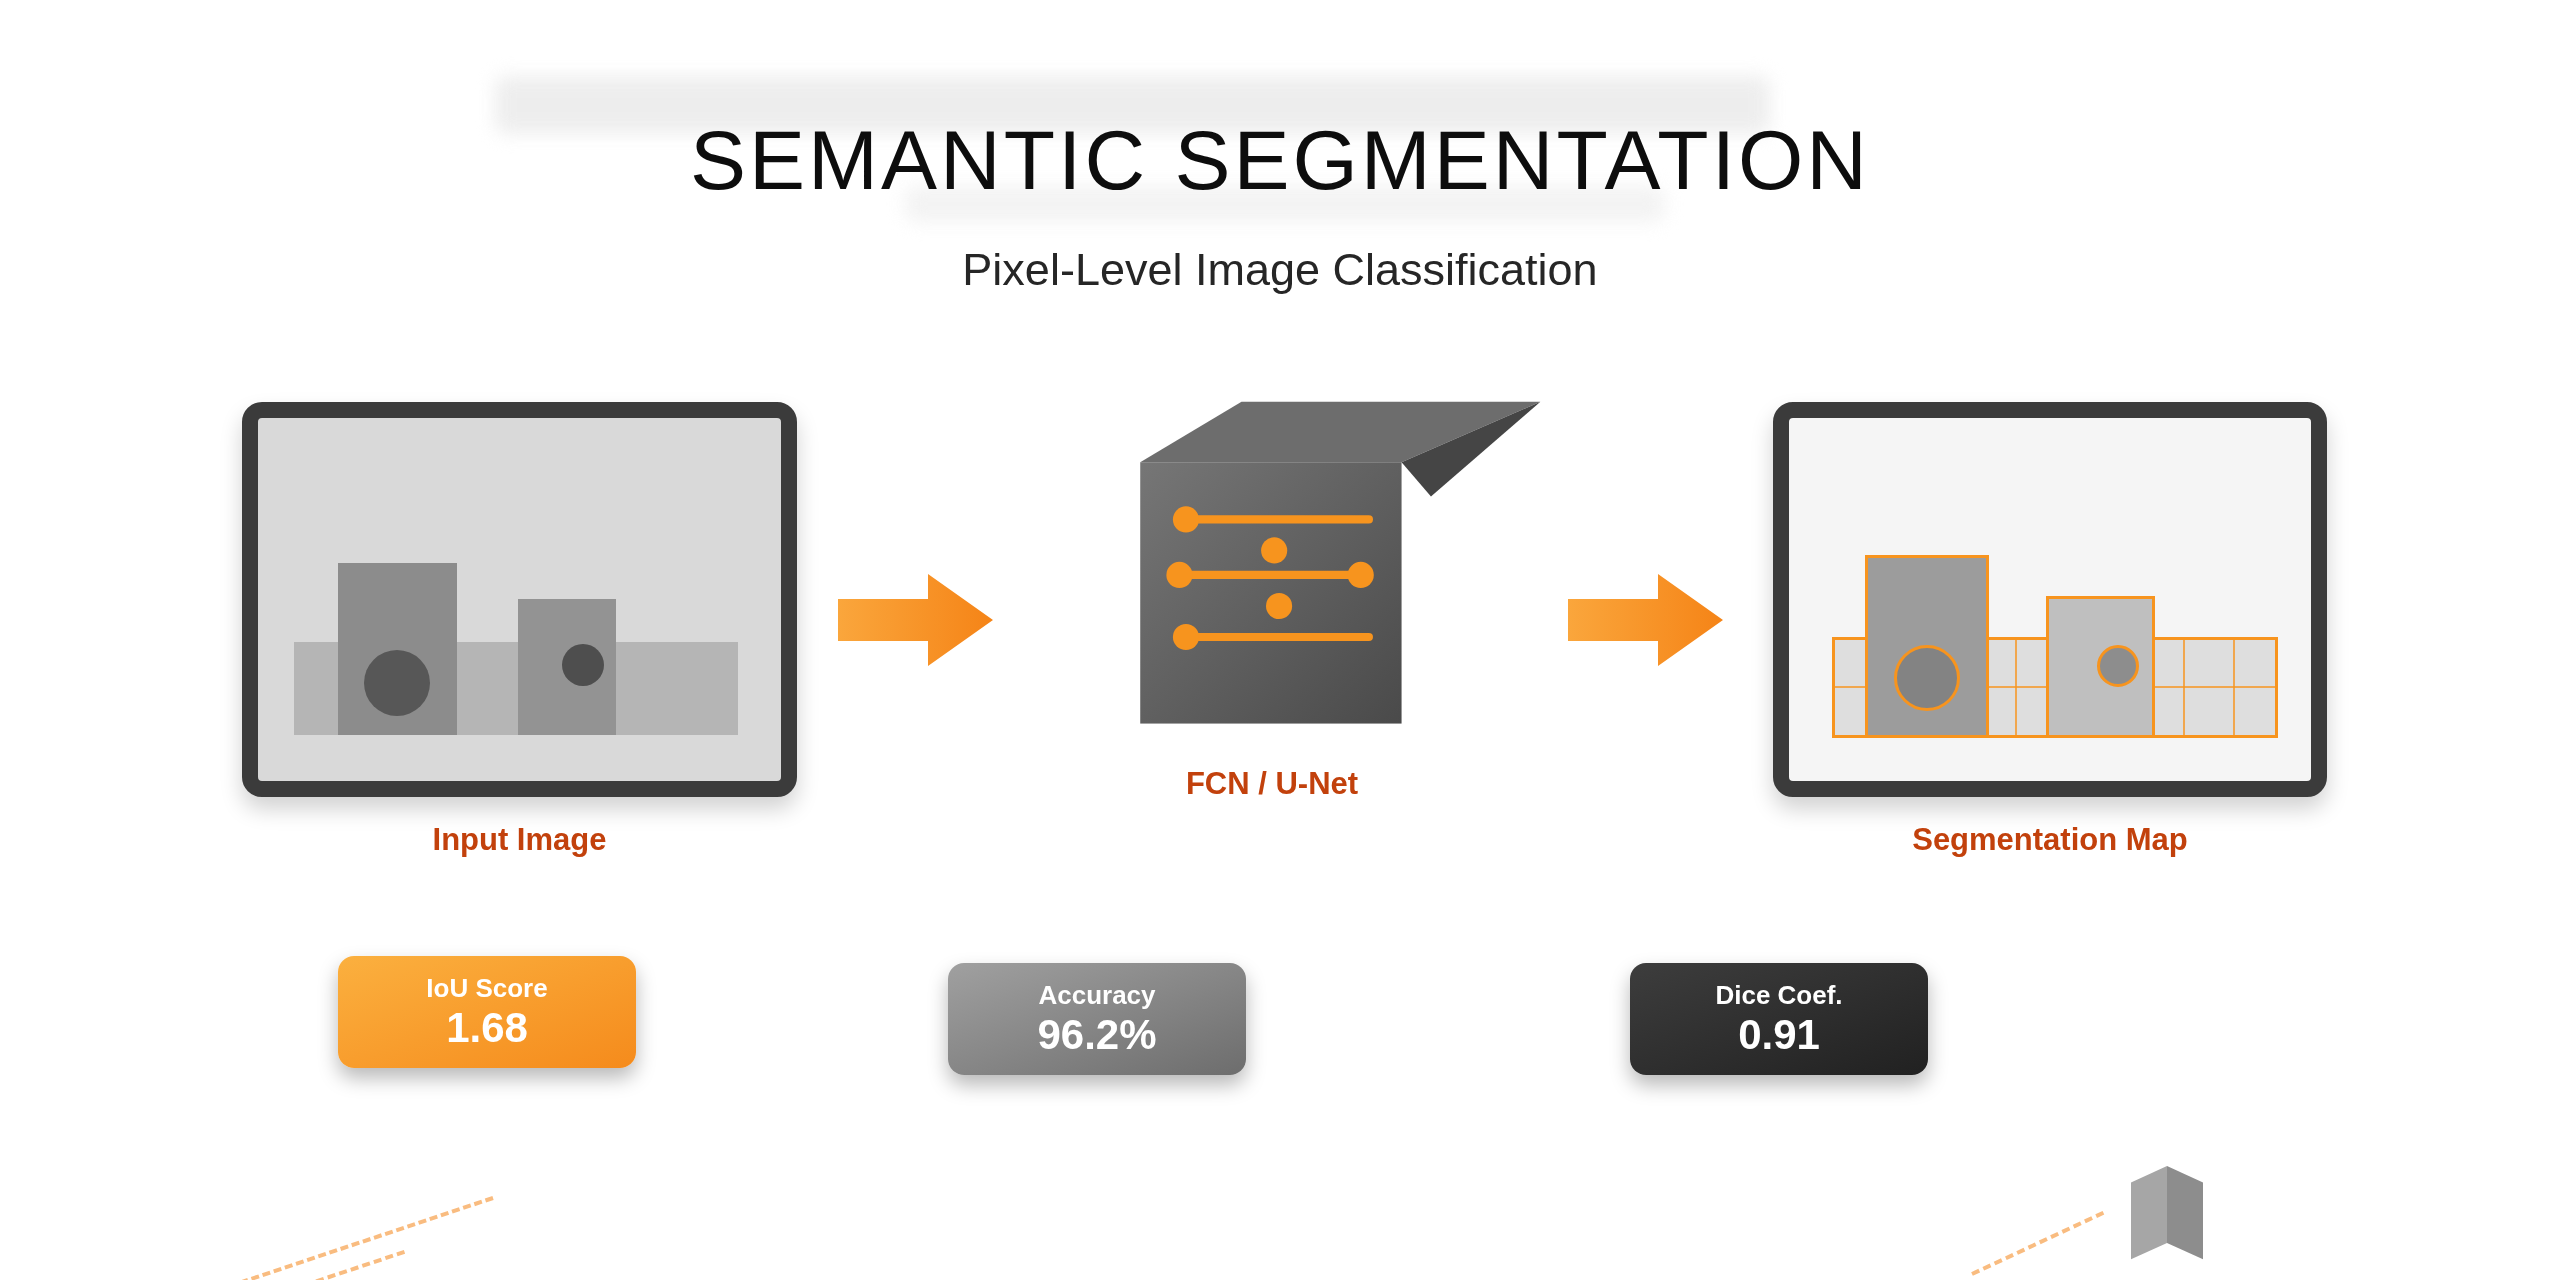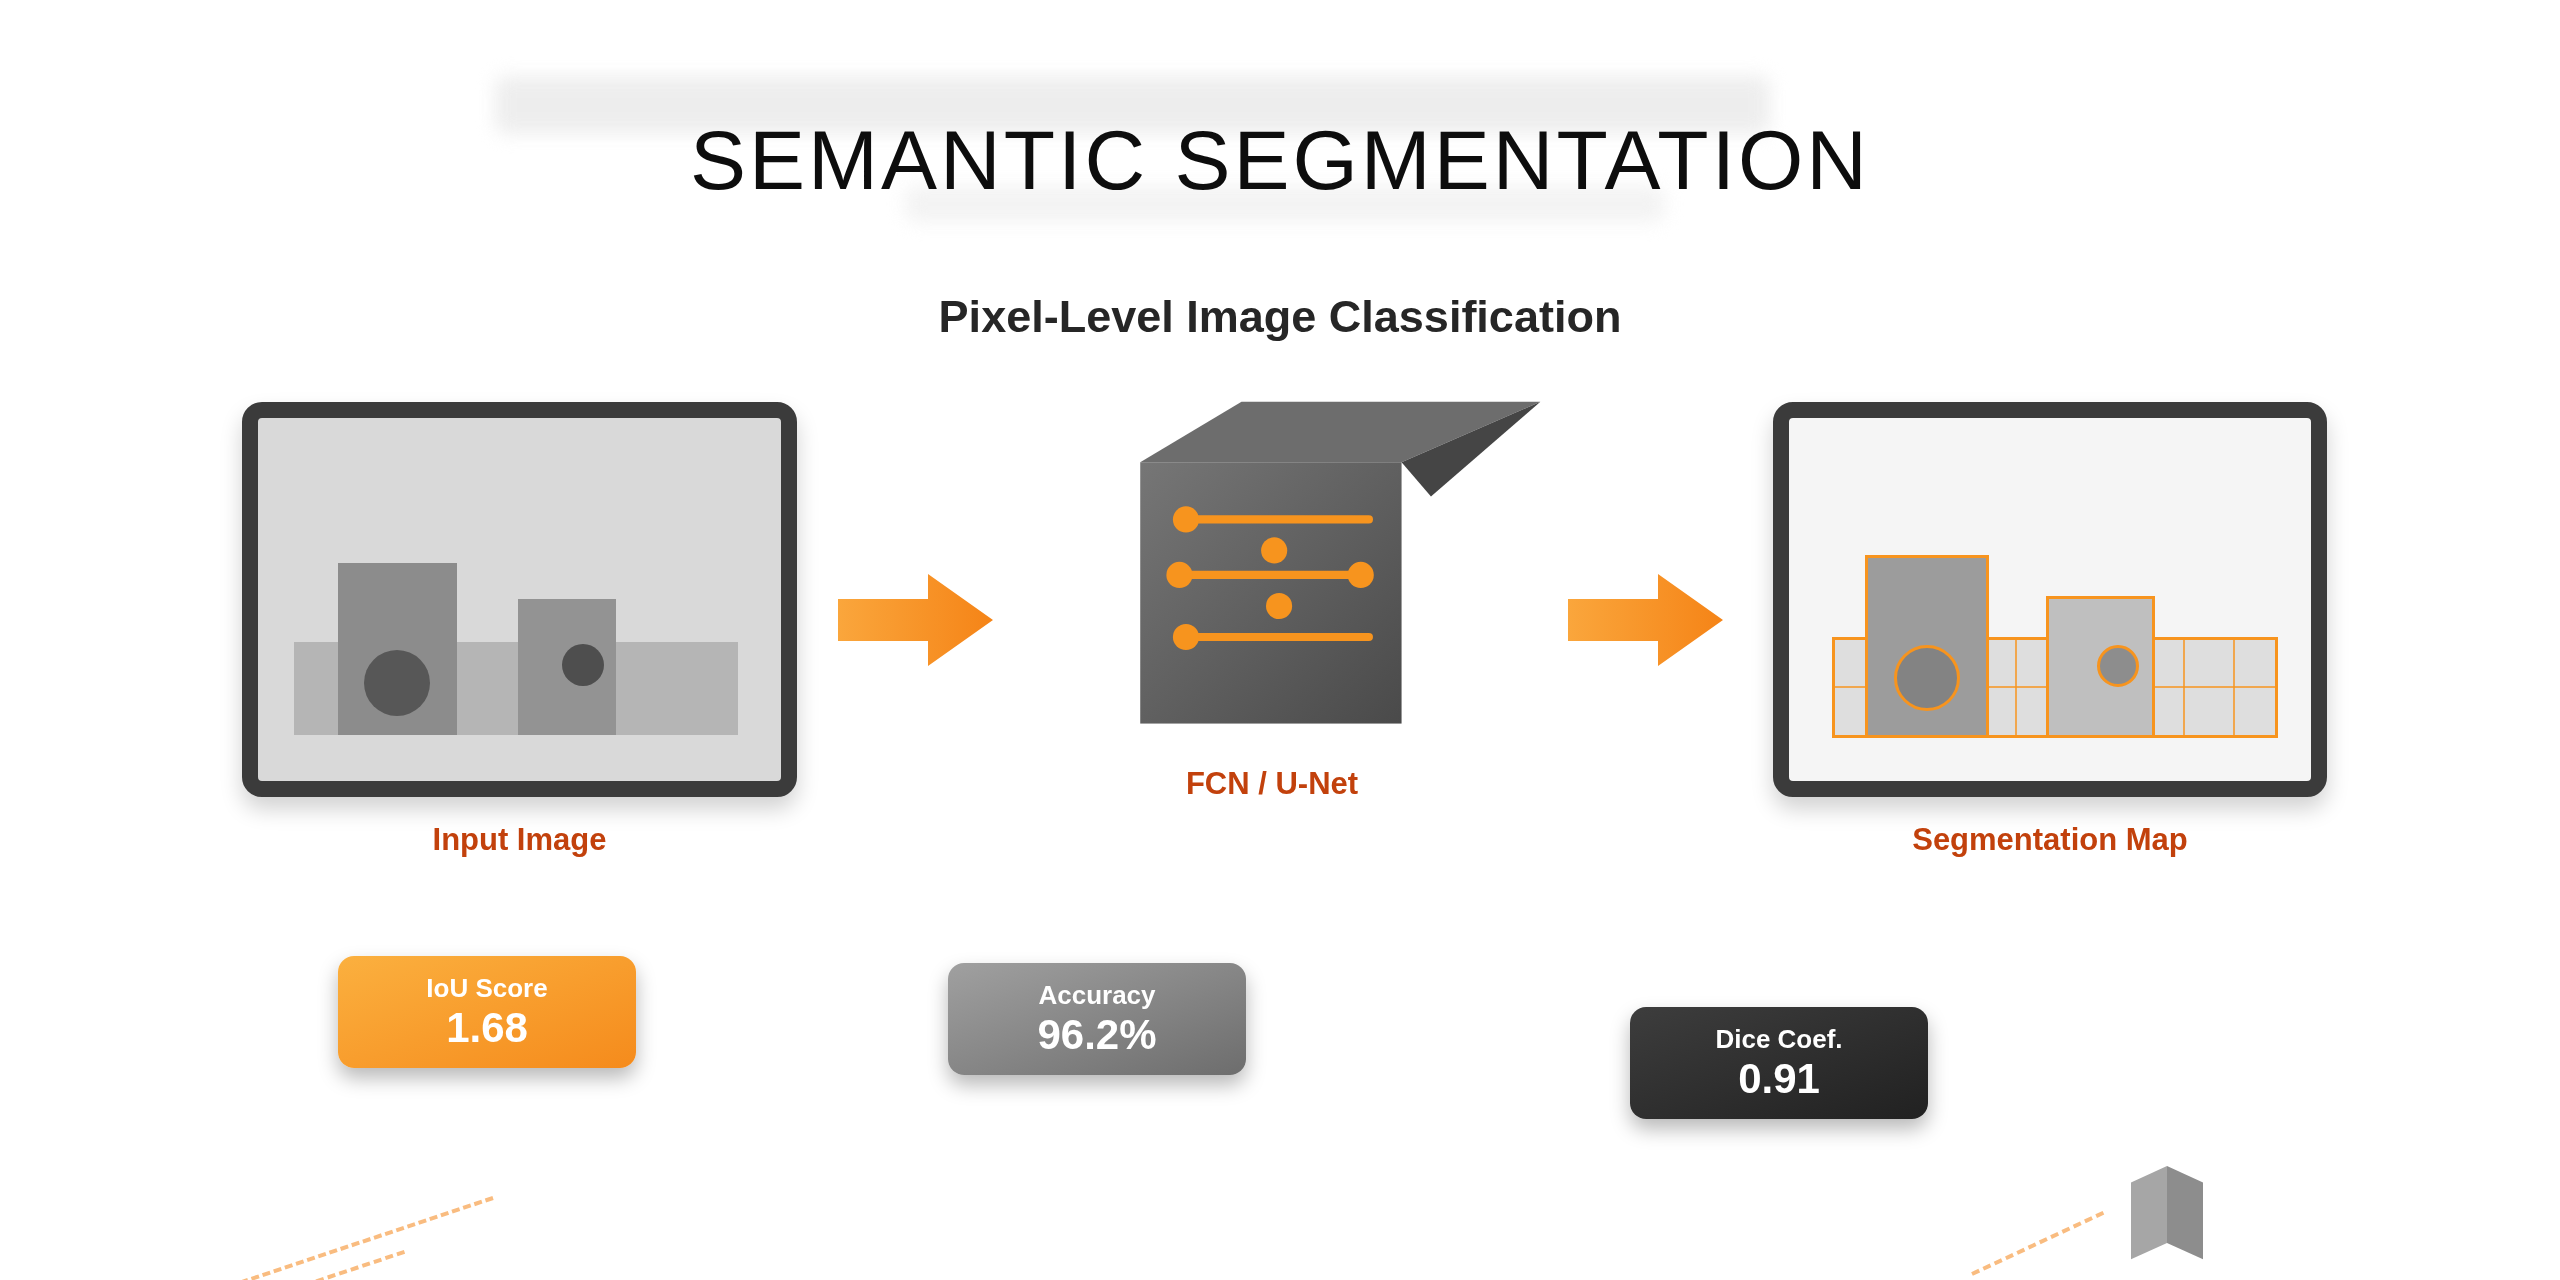--- a/index.html
+++ b/index.html
@@ -12,21 +12,21 @@
   .ghost { position:absolute; background:#ebebeb; filter:blur(9px); border-radius:10px; z-index:0; }
   .ghost1 { left:495px; top:76px; width:1275px; height:58px; opacity:.85; }
   .ghost2 { left:905px; top:186px; width:760px; height:36px; opacity:.8; background:#f0f0f0; }
 
   .title {
     position:absolute; top:112px; left:0; width:100%; text-align:center;
     font-size:84px; font-weight:400; letter-spacing:3px; color:#0d0d0d; z-index:2;
   }
   .subtitle {
     position:absolute; top:244px; left:0; width:100%; text-align:center;
-    font-size:45px; font-weight:700; color:#262626; z-index:2;margin-top:47px;
+    font-size:45px; font-weight:400; color:#262626; z-index:2;
   }
 
   
   .frame {
     position:absolute; box-sizing:border-box;
     border:16px solid #3b3b3b; border-radius:20px;
     box-shadow:0 12px 22px rgba(0,0,0,0.18);
   }
   .frame-input  { left:242px;  top:402px; width:555px; height:395px; background:#d9d9d9; }
   .frame-output { left:1773px; top:402px; width:554px; height:395px; background:#f5f5f5; }
@@ -65,21 +65,21 @@
   
   .badge {
     position:absolute; width:298px; height:112px; border-radius:16px;
     display:flex; flex-direction:column; align-items:center; justify-content:center;
     color:#ffffff; box-shadow:0 10px 20px rgba(0,0,0,0.28); z-index:2;
   }
   .badge .bname { font-size:26px; font-weight:700; line-height:1.2; }
   .badge .bval  { font-size:42px; font-weight:800; line-height:1.1; }
   .badge-iou  { left:338px;  top:956px; background:linear-gradient(160deg,#FBB03F 0%, #F58B1C 100%); }
   .badge-acc  { left:948px;  top:963px; background:linear-gradient(160deg,#a0a0a0 0%, #6d6d6d 100%); }
-  .badge-dice { left:1630px; top:963px; background:linear-gradient(160deg,#3d3d3d 0%, #212121 100%);margin-top:44px; }
+  .badge-dice { left:1630px; top:963px; background:linear-gradient(160deg,#3d3d3d 0%, #212121 100%); }
 
   
   .dash { position:absolute; border-top:4px dashed #f9bc80; }
   .dashL1 { left:218px;  top:1288px; width:290px; transform:rotate(-18.5deg); transform-origin:left center; }
   .dashL2 { left:120px;  top:1345px; width:300px; transform:rotate(-18.5deg); transform-origin:left center; }
   .dashR  { left:1972px; top:1272px; width:145px; transform:rotate(-25deg);   transform-origin:left center; }
   .bookmark { position:absolute; left:2131px; top:1166px; width:72px; height:95px; }
 </style>
 </head>
 <body>

